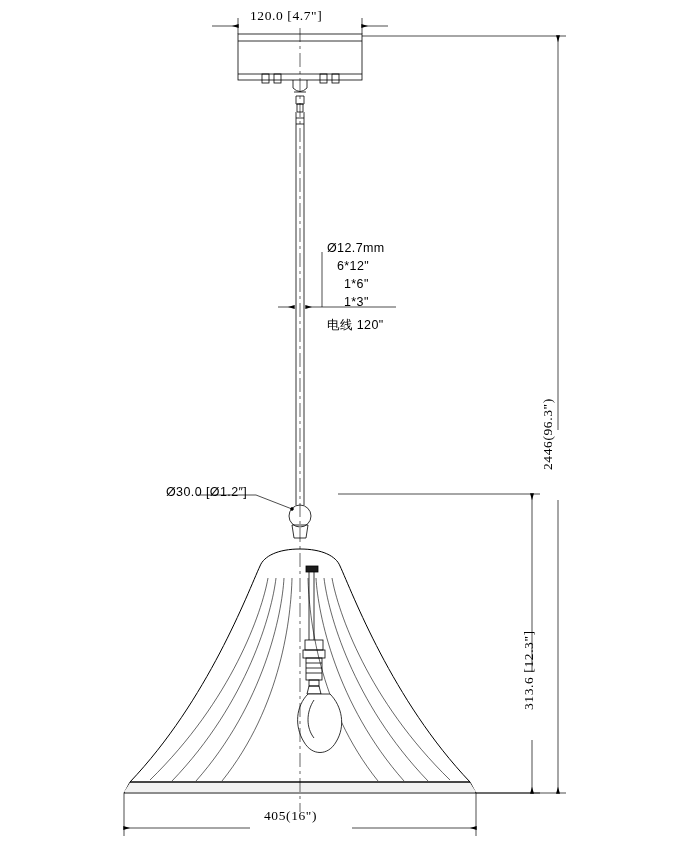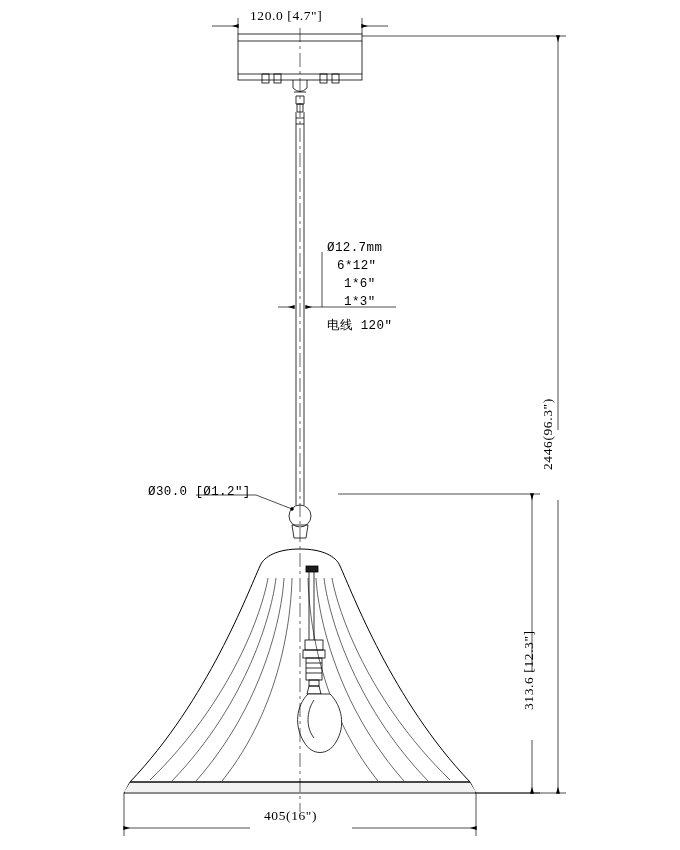--- a/index.html
+++ b/index.html
@@ -30,40 +30,40 @@
   .dim-text {
     position: absolute;
     font-family: "Liberation Serif", serif;
     font-size: 13.5px;
     letter-spacing: 0.6px;
     color: #000;
     white-space: nowrap;
   }
   .note-text {
     position: absolute;
-    font-family: Liberation Mono, monospace;
+    font-family: Liberation Sans, sans-serif;
     font-size: 12.5px;
     letter-spacing: 0.4px;
     color: #000;
     white-space: nowrap;
   }
   .vert {
     transform: rotate(-90deg);
     transform-origin: 0 0;
   }
   #dim-top-width { left: 250px; top: 8px; }
   #dim-bottom-width { left: 264px; top: 808px; }
   #dim-overall-height { left: 540px; top: 470px; }
   #dim-shade-height { left: 521px; top: 710px; }
   #dim-rod-dia { left: 327px; top: 241px; }
   #note-6x12 { left: 337px; top: 259px; }
   #note-1x6 { left: 344px; top: 277px; }
   #note-1x3 { left: 344px; top: 295px; }
   #note-wire { left: 327px; top: 317px; }
-  #dim-ball-dia { left: 148px; top: 485px; }
+  #dim-ball-dia { left: 166px; top: 485px; }
 </style>
 </head>
 <body>
 
 <div id="sheet">
 
   <svg class="drawing" viewBox="0 0 680 850">
     <defs>
       <marker id="arrIn" markerWidth="10" markerHeight="8" refX="9" refY="4" orient="auto">
         <path d="M0,4 L10,1.2 L10,6.8 Z" fill="#000"></path>

